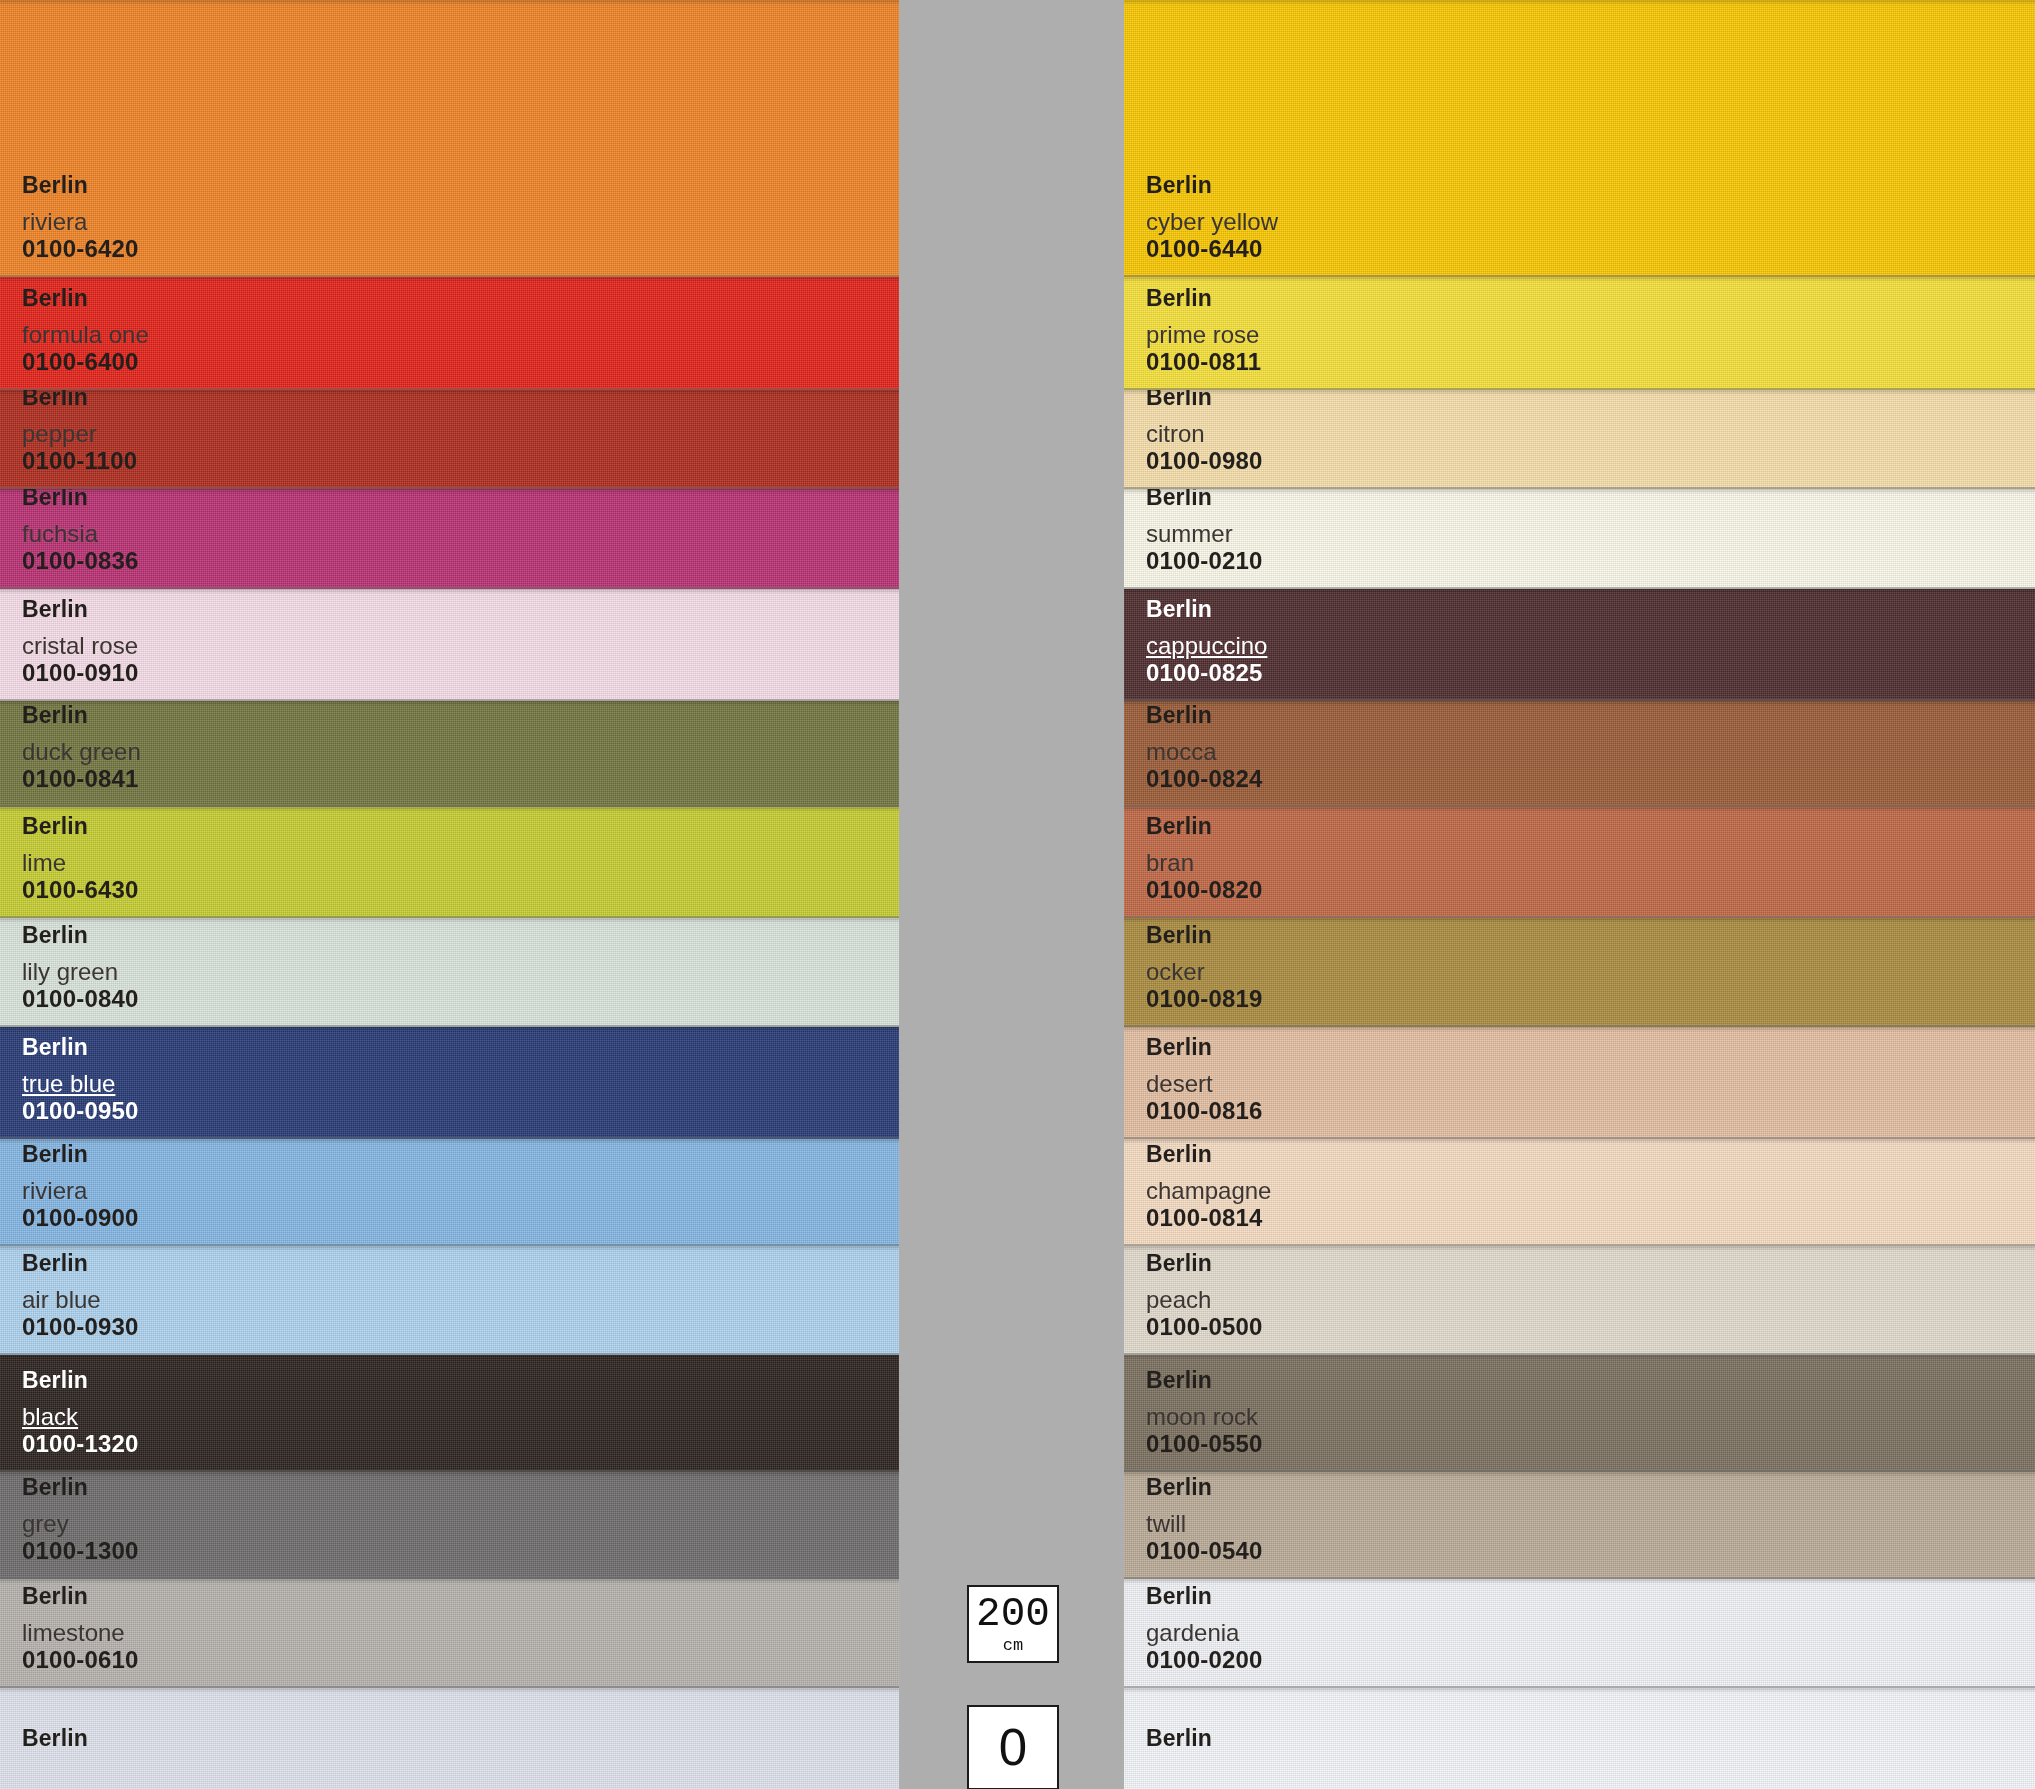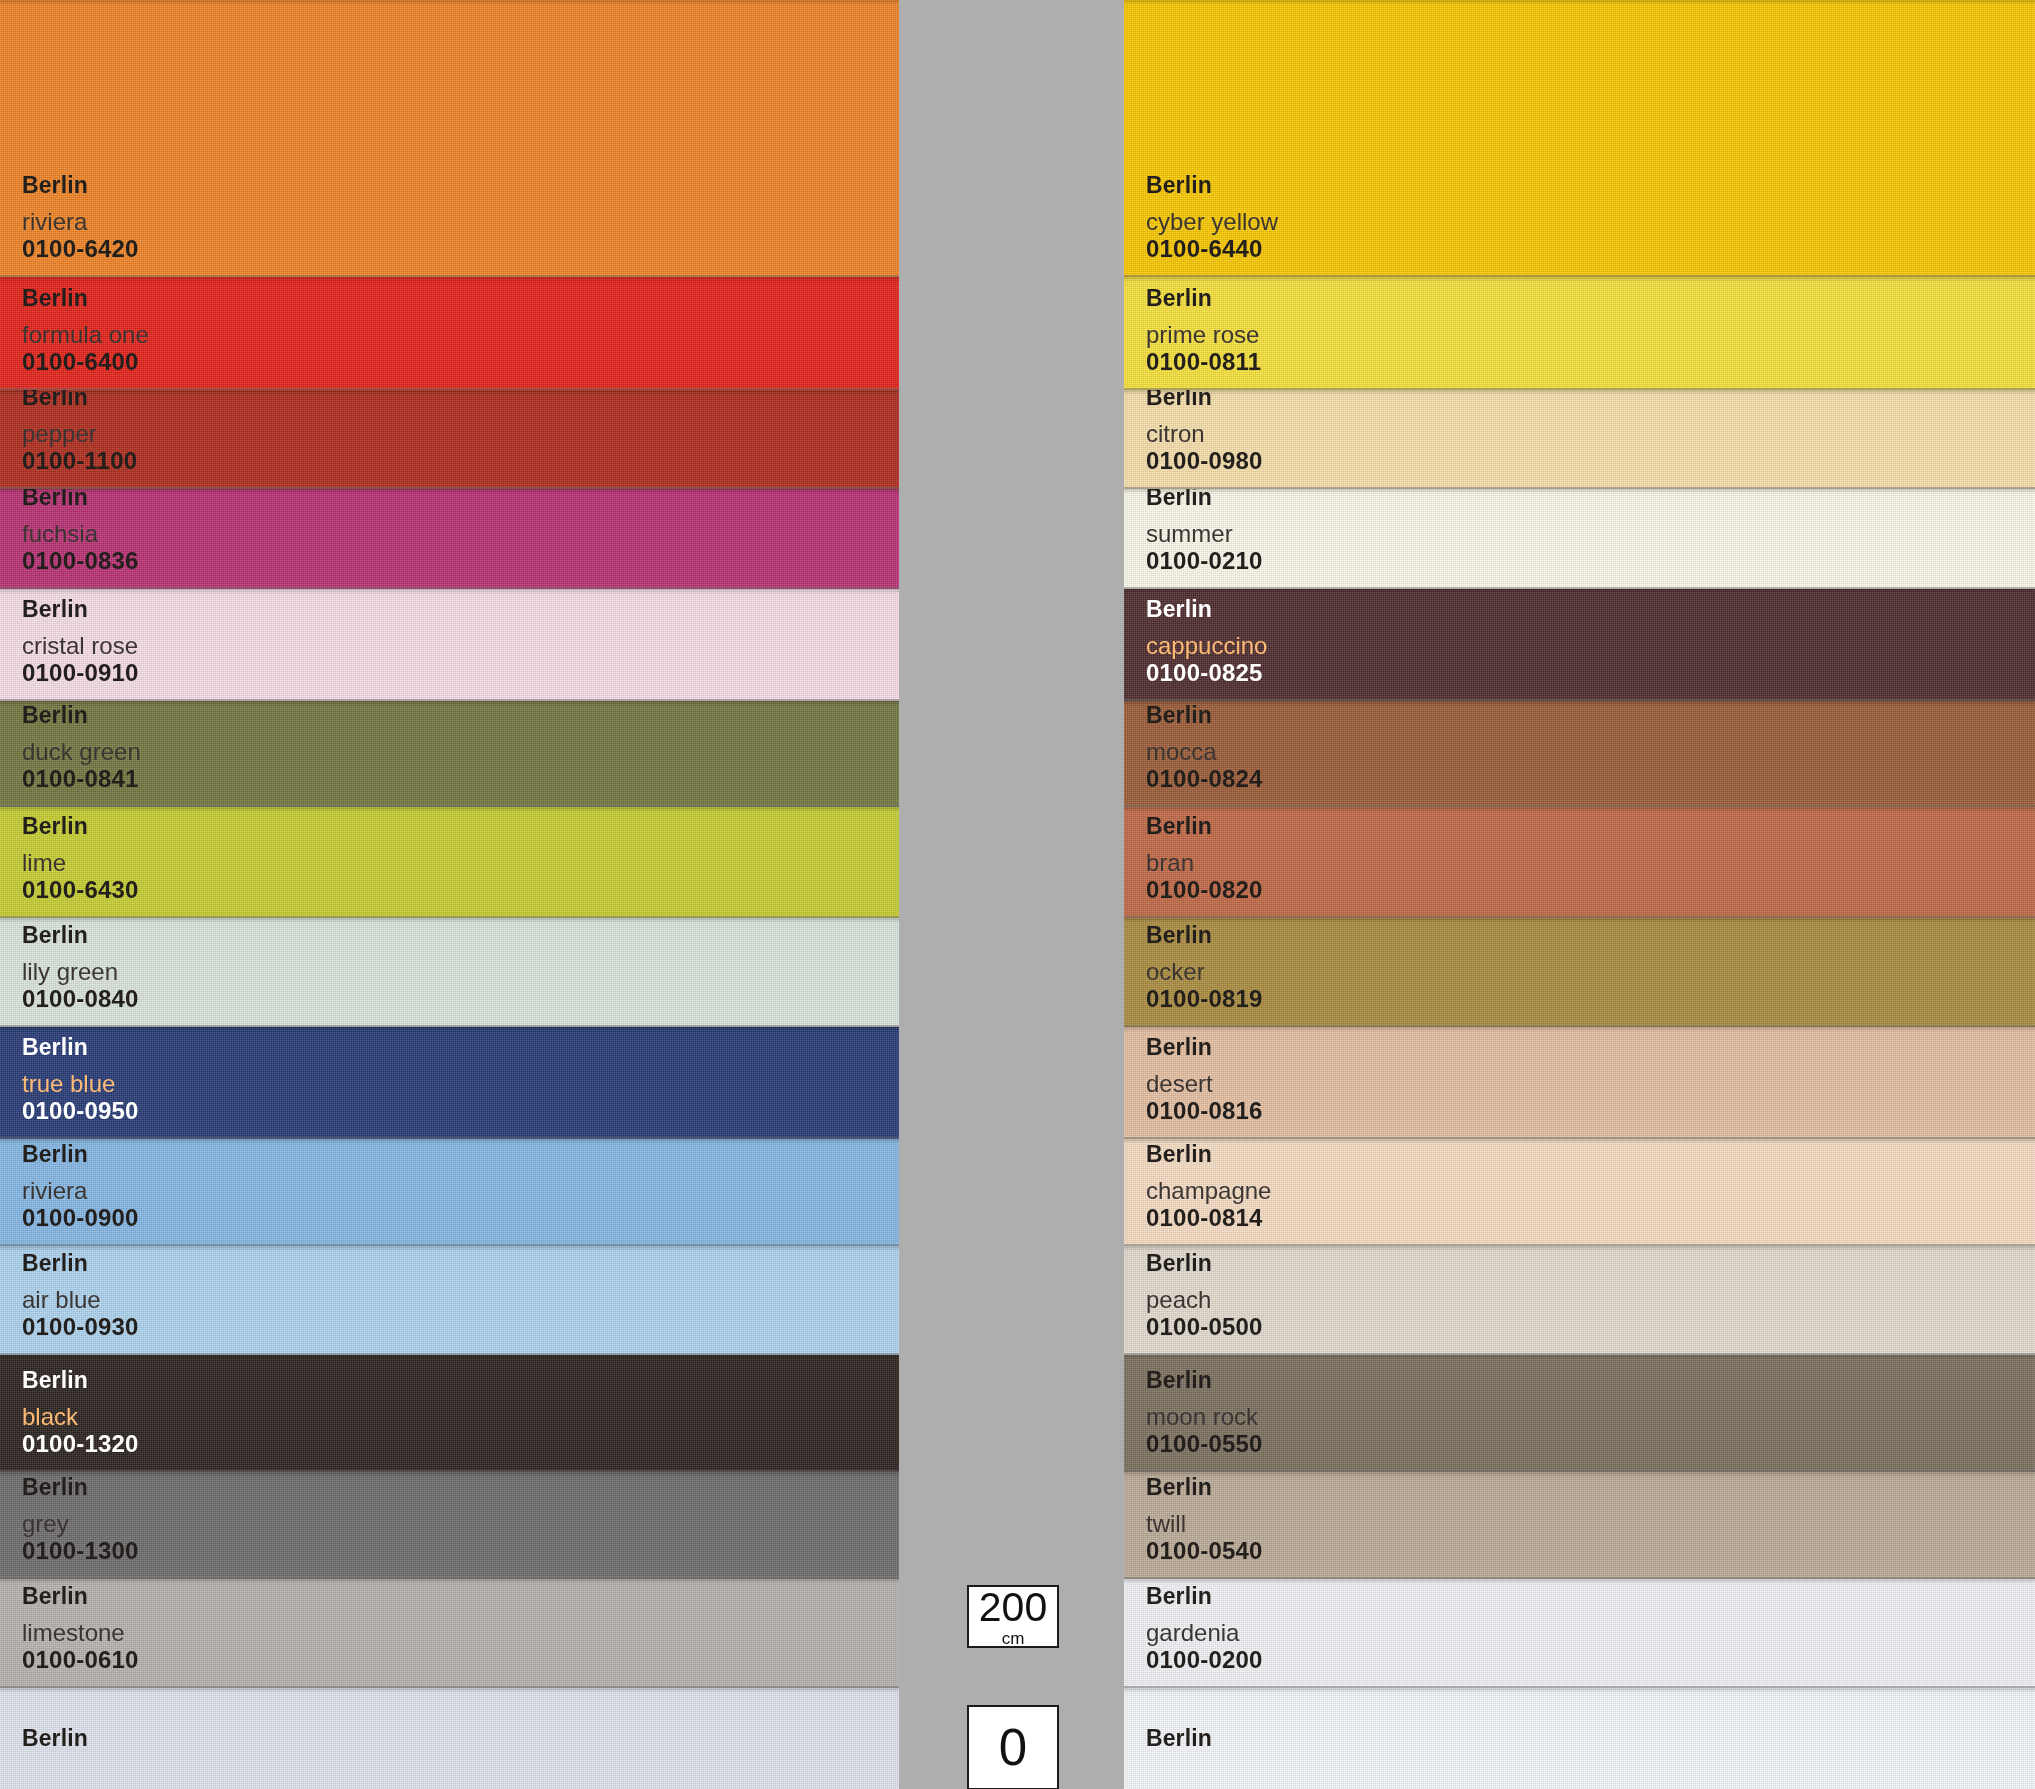--- a/index.html
+++ b/index.html
@@ -63,35 +63,35 @@
     margin-bottom:1px;
   }
   .ccode{
     font-size:24px;
     font-weight:bold;
     letter-spacing:0.2px;
   }
   .dark .brand,.dark .cname,.dark .ccode{color:#231f1d;}
   .dark .cname{color:#3b3634;}
   .light .brand,.light .ccode{color:#ffffff;}
-  .light .cname{color:#fdba74;}
+  .light .cname{color:#ffffff;text-decoration:underline;}
 
   
   .chip{
     position:absolute;
     background:#ffffff;
     border:2px solid #1b1b1b;
     box-sizing:border-box;
     display:flex;
     flex-direction:column;
     align-items:center;
     justify-content:center;
     z-index:20;
   }
-  #chip-200{left:967px;top:1585px;width:92px;height:63px;}
+  #chip-200{left:967px;top:1585px;width:92px;height:78px;font-family:Liberation Mono, monospace;}
   #chip-0{left:967px;top:1705px;width:92px;height:85px;}
   .chip-num{font-size:41px;color:#111;line-height:1;font-weight:normal;}
   .chip-unit{font-size:17px;color:#111;line-height:1;margin-top:2px;}
   #chip-0 .chip-num{font-size:51px;}
 </style>
 </head>
 <body>
 
 <div class="board">
 

